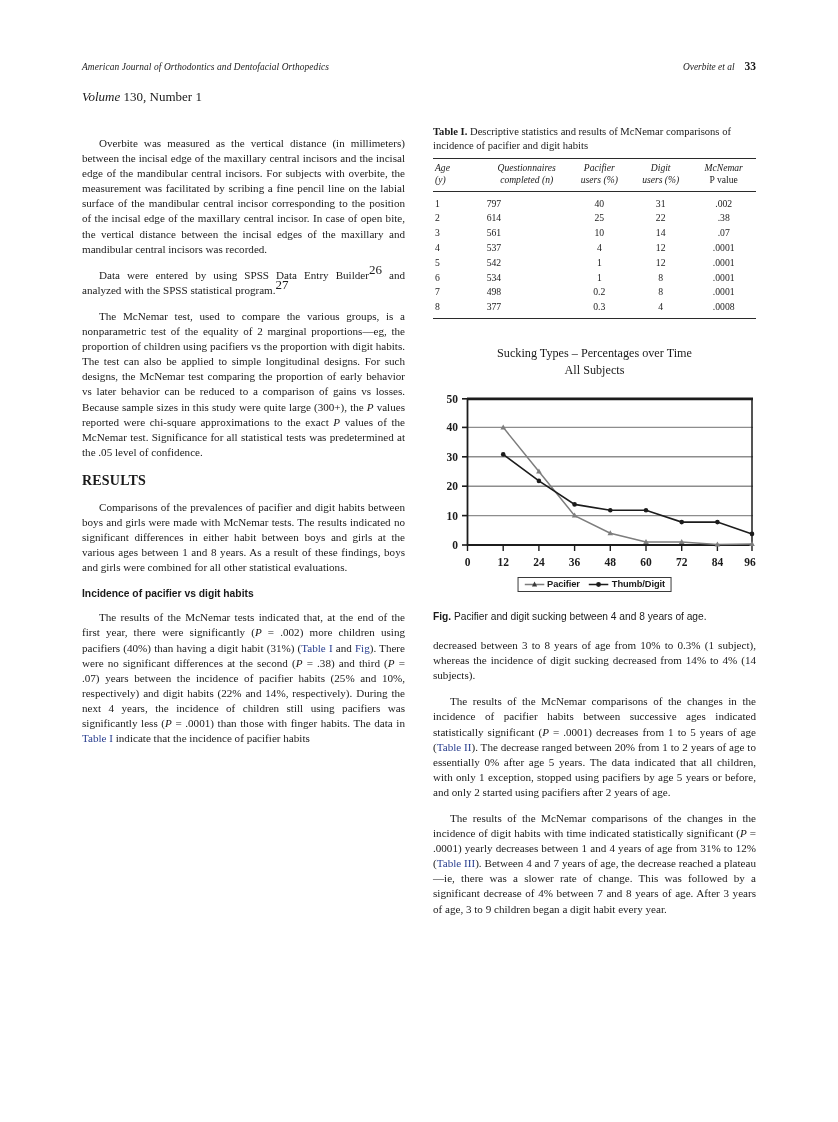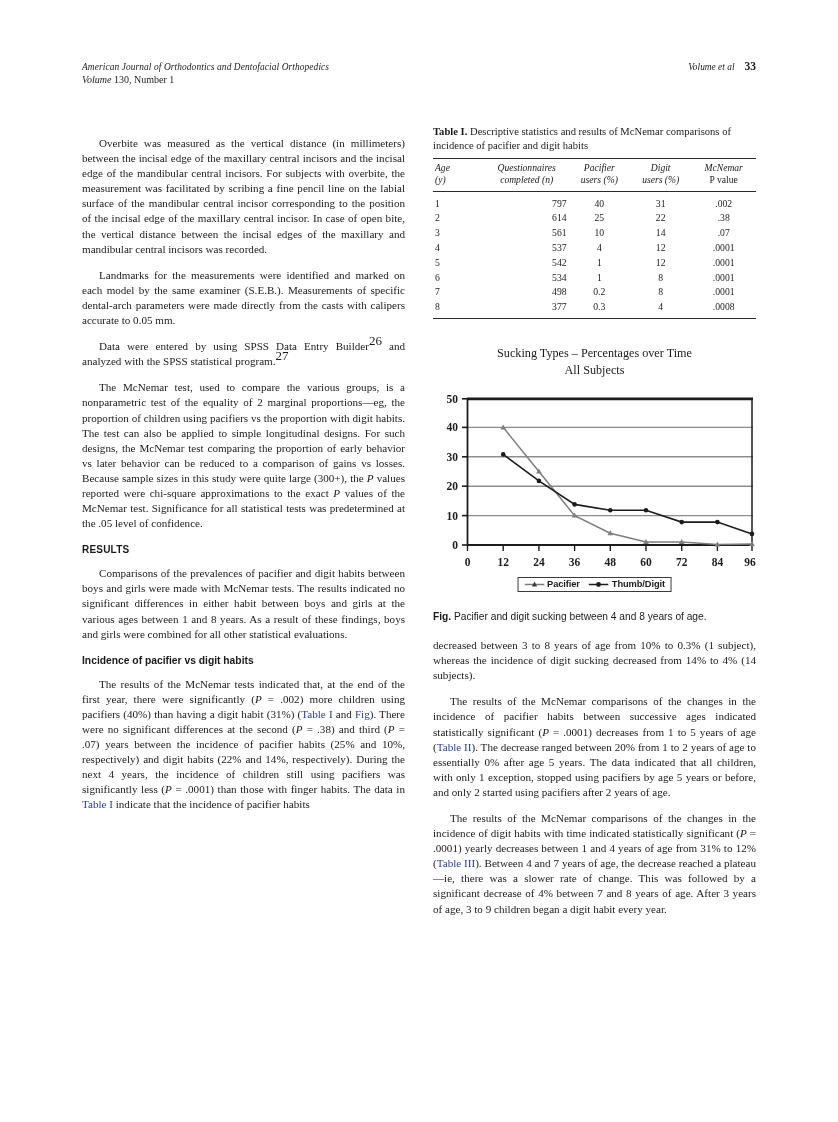--- a/index.html
+++ b/index.html
@@ -15,21 +15,21 @@
   
   .runhead { position:absolute; left:82px; top:60px; width:674px; }
   .runhead-row { display:flex; justify-content:space-between; align-items:baseline; }
   .rh-journal {
     font-style:italic; font-size:9.4px; letter-spacing:.1px;
     font-family:"Liberation Serif", serif;
   }
   .rh-right { display:flex; align-items:baseline; gap:10px; }
   .rh-authors { font-style:italic; font-size:9.4px; }
   .rh-page { font-weight:bold; font-size:11.5px; }
-  .rh-vol { font-style:italic; font-size:10px; margin-top:2px; }
+  .rh-vol { font-style:italic; font-size:13px; margin-top:17px; }
   .rh-vol .num { font-style:normal; }
 
   
   .col { position:absolute; width:323px; top:125px; }
   .col-left  { left:82px; }
   .col-right { left:433px; }
 
   p.body {
     margin:11px 0 0 0;
     font-size:11.1px;
@@ -38,22 +38,22 @@
     text-indent:17px;
     hyphens:auto;
     -webkit-hyphens:auto;
   }
   p.body.noindent { text-indent:0; }
   sup { font-size:13px; vertical-align:super; line-height:0; }
   .it { font-style:italic; }
   .xref { color:#2a3f8f; }
 
   h2.section {
-    font-family:Liberation Sans, sans-serif;
-    font-size:10px; font-weight:bold;
+    font-family:Liberation Serif, serif;
+    font-size:14px; font-weight:bold;
     letter-spacing:.2px;
     margin:13px 0 3px 0;
     text-transform:uppercase;
   }
   h3.subsection {
     font-family:"Liberation Sans", sans-serif;
     font-size:10.3px; font-weight:bold;
     margin:13px 0 3px 0;
   }
 
@@ -74,21 +74,21 @@
   table.data .rule-top { border-top:1.4px solid #2b2b2b; }
   table.data .rule-mid { border-bottom:1.4px solid #2b2b2b; }
   table.data tbody td {
     padding:1.2px 2px;
     line-height:12.4px;
     font-size:9.7px;
   }
   table.data tbody tr:first-child td { padding-top:6px; }
   table.data tbody tr:last-child td { padding-bottom:5px; }
   td.c-age { text-align:left;  width:16%; padding-left:2px; }
-  td.c-q   { text-align:right; width:26%;margin-top:24px; }
+  td.c-q   { text-align:left; width:26%;margin-top:24px; }
   td.c-p   { text-align:center; width:19%; }
   td.c-d   { text-align:center; width:19%; }
   td.c-m   { text-align:center; width:20%; }
   th.c-age { text-align:left; }
   th.c-q, th.c-p, th.c-d, th.c-m { text-align:center; }
   .tbl-bottom { border-top:1.4px solid #2b2b2b; height:0; }
 
   
   .fig-block { margin-top:26px; }
   .fig-title {
@@ -119,35 +119,34 @@
 </style>
 </head>
 <body>
 
 <div class="page">
 
   <div class="runhead">
     <div class="runhead-row">
       <div class="rh-journal">American Journal of Orthodontics and Dentofacial Orthopedics</div>
       <div class="rh-right">
-        <span class="rh-authors">Volume et al</span>
+        <span class="rh-authors">Overbite et al</span>
         <span class="rh-page">33</span>
       </div>
     </div>
     <div class="rh-vol">
       <span>Volume</span>
       <span class="num">130, Number 1</span>
     </div>
   </div>
 
   <div class="col col-left">
 
     <p class="body">Overbite was measured as the vertical distance (in millimeters) between the incisal edge of the maxillary central incisors and the incisal edge of the mandibular central incisors. For subjects with overbite, the measurement was facilitated by scribing a fine pencil line on the labial surface of the mandibular central incisor corresponding to the position of the incisal edge of the maxillary central incisor. In case of open bite, the vertical distance between the incisal edges of the maxillary and mandibular central incisors was recorded.</p>
 
-    <p class="body">Landmarks for the measurements were identified and marked on each model by the same examiner (S.E.B.). Measurements of specific dental-arch parameters were made directly from the casts with calipers accurate to 0.05 mm.</p>
 
     <p class="body"><span>Data were entered by using SPSS Data Entry Builder</span><sup>26</sup><span> and analyzed with the SPSS statistical program.</span><sup>27</sup></p>
 
     <p class="body"><span>The McNemar test, used to compare the various groups, is a nonparametric test of the equality of 2 marginal proportions—eg, the proportion of children using pacifiers vs the proportion with digit habits. The test can also be applied to simple longitudinal designs. For such designs, the McNemar test comparing the proportion of early behavior vs later behavior can be reduced to a comparison of gains vs losses. Because sample sizes in this study were quite large (300+), the </span><span class="it">P</span><span> values reported were chi-square approximations to the exact </span><span class="it">P</span><span> values of the McNemar test. Significance for all statistical tests was predetermined at the .05 level of confidence.</span></p>
 
     <h2 class="section">RESULTS</h2>
 
     <p class="body">Comparisons of the prevalences of pacifier and digit habits between boys and girls were made with McNemar tests. The results indicated no significant differences in either habit between boys and girls at the various ages between 1 and 8 years. As a result of these findings, boys and girls were combined for all other statistical evaluations.</p>
 
     <h3 class="subsection">Incidence of pacifier vs digit habits</h3>

